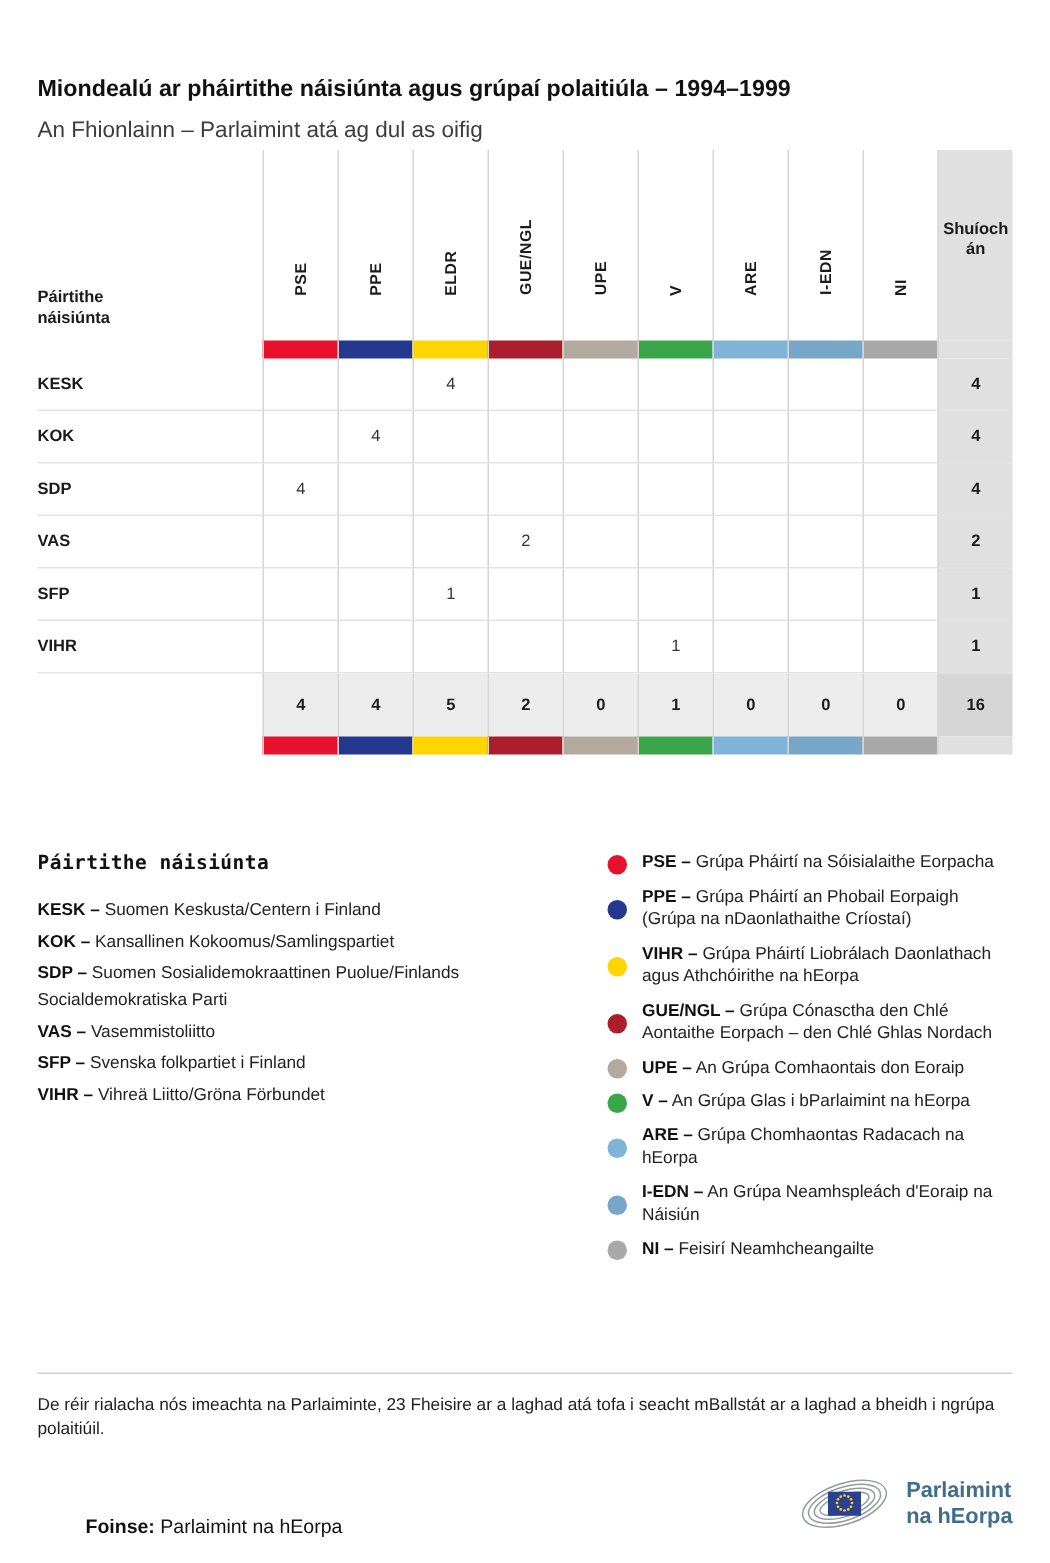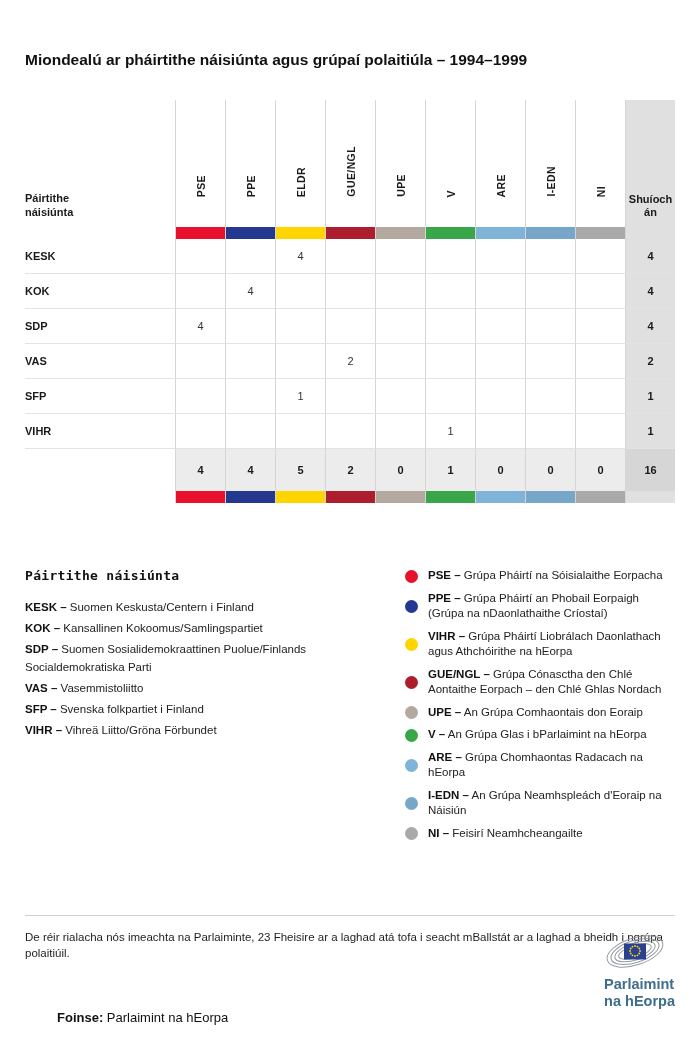--- a/index.html
+++ b/index.html
@@ -17,21 +17,21 @@
           grid-template-columns: 150px repeat(10, 50px);
           grid-template-rows: 127px 12px repeat(6, 35px) 42px 12px; }
   .cell { min-width: 0; }
   .vline { border-left: 1px solid #d5d5d5; }
   .rline { border-bottom: 1px solid #e3e3e3; }
   .hcell { display: flex; align-items: flex-end; justify-content: center; }
   .vlabel { writing-mode: vertical-rl; transform: rotate(180deg); font-size: 10.5px;
             font-weight: 700; letter-spacing: 0.4px; margin-bottom: 30px; color: #1a1a1a; white-space: nowrap; }
   .hcorner { display: flex; align-items: flex-end; }
   .axis-label { font-size: 11px; font-weight: 700; width: 70px; line-height: 14px; padding-bottom: 8px; }
-  .seatcol { background: #e0e0e0; }
+  .seatcol { background: #e0e0e0; align-items: center; }
   .seats-label { font-size: 11px; font-weight: 700; width: 46px; text-align: center;
                  line-height: 13px; overflow-wrap: anywhere; padding-bottom: 8px; }
   .pcell { display: flex; align-items: center; font-size: 11px; font-weight: 700; color: #1a1a1a; }
   .ncell { display: flex; align-items: center; justify-content: center; font-size: 11px; color: #333; }
   .ncell.seatcol { font-weight: 700; color: #1a1a1a; }
   .totals { background: #ececec; font-weight: 700; color: #1a1a1a; }
   .seatstotal { background: #d6d6d6; }
 
   
   .legend { position: absolute; top: 568px; left: 25px; width: 650px; display: flex; }
@@ -44,30 +44,31 @@
   .legend-right h3 { font-size: 11.5px; font-weight: 700; margin-bottom: 17px; color: #111; }
   .group-item { display: flex; align-items: center; margin-bottom: 7px; }
   .dot { width: 13px; height: 13px; border-radius: 50%; flex: 0 0 13px; margin-right: 10px; margin-top: 1px; }
   .group-text { font-size: 11.5px; line-height: 15.5px; color: #222; }
   .group-text b { color: #111; }
 
   
   .rule { position: absolute; top: 915px; left: 25px; width: 650px; border-top: 1px solid #cfcfcf; }
   .footnote { position: absolute; top: 929px; left: 25px; width: 650px; font-size: 11.5px; line-height: 16px; color: #1e1e1e; }
   .source { position: absolute; top: 1010px; left: 25px; font-size: 13px; color: #111; padding-left: 32px; }
-  .logo { position: absolute; top: 928px; right: 25px; display: flex; align-items: center; flex-direction: column; }
+  .logo { position: absolute; top: 979px; right: 25px; display: flex; align-items: center; }
   .logo-text { margin-left: 8px; font-size: 14.5px; font-weight: 700; color: #3f6d8c; line-height: 17px; }
 </style>
 </head>
 <body>
 
 <div class="page">
 
   <div class="titleblock">
     <div class="title">Miondealú ar pháirtithe náisiúnta agus grúpaí polaitiúla – 1994–1999</div>
+    <div class="subtitle">An Fhionlainn – Parlaimint atá ag dul as oifig</div>
   </div>
 
   <div class="grid">
 
     <div class="cell hcorner">
         <span class="axis-label">Páirtithe náisiúnta</span>
       </div>
     <div class="cell hcell vline">
         <span class="vlabel">PSE</span>
       </div>

